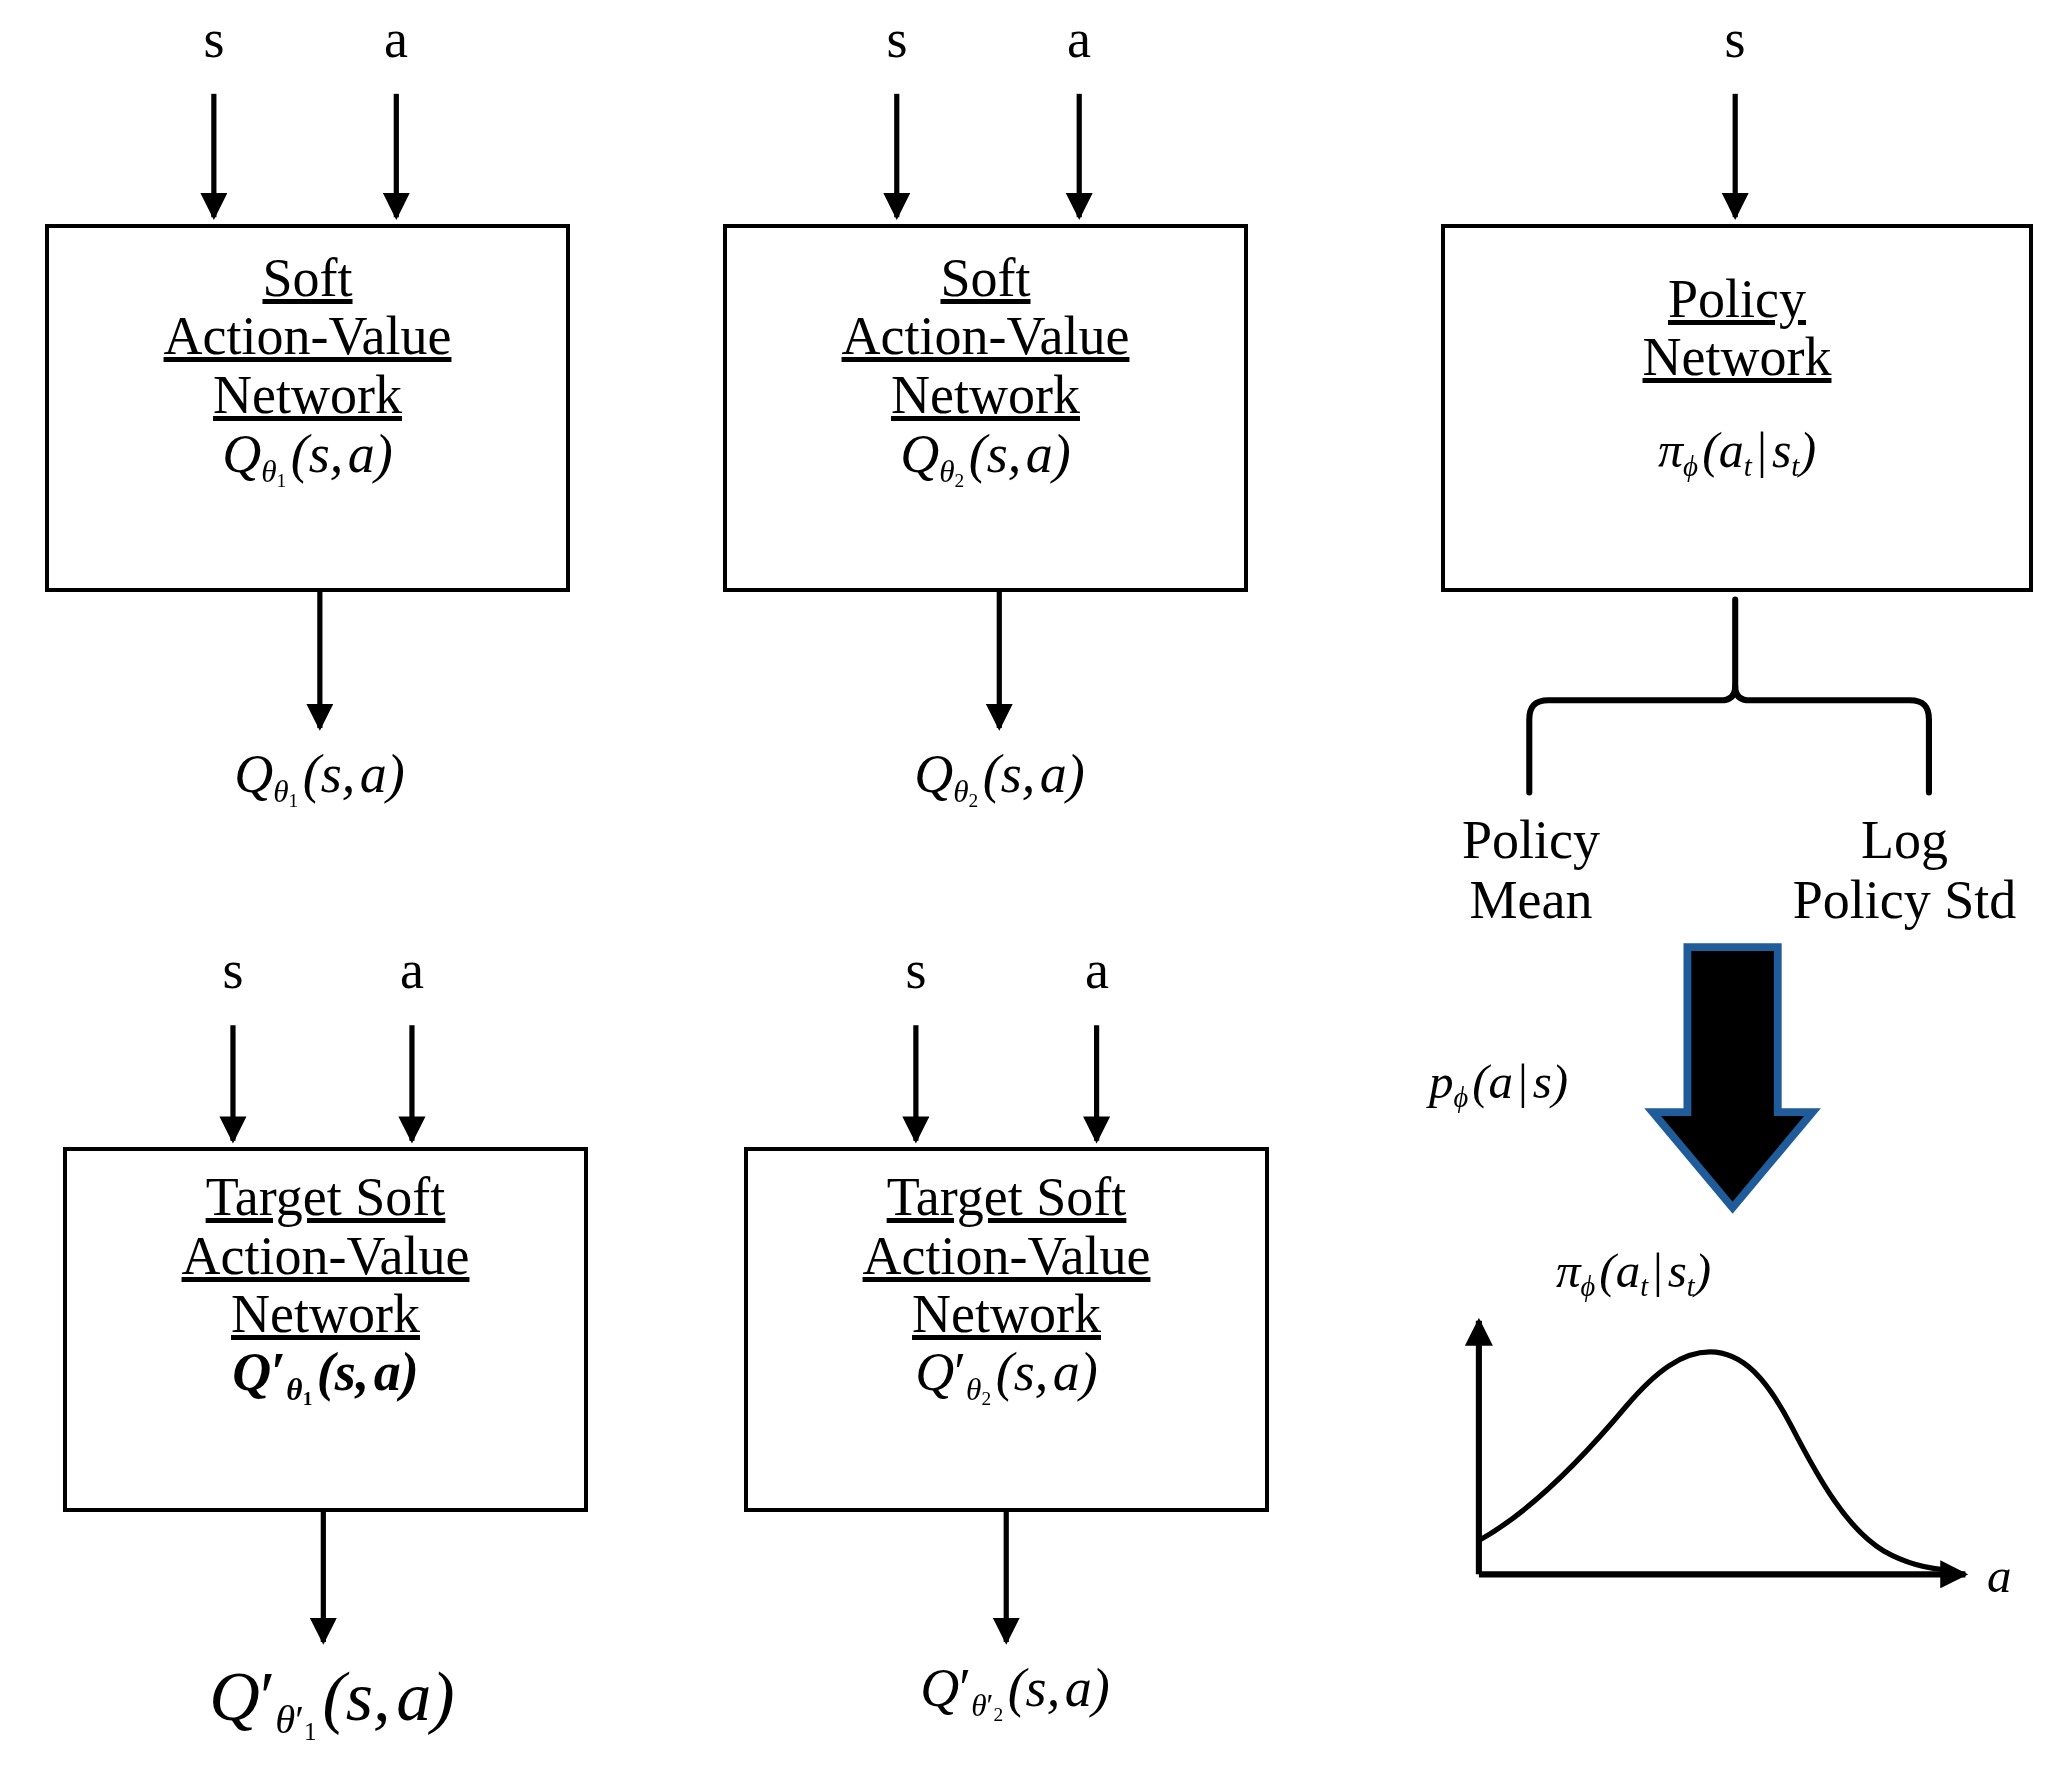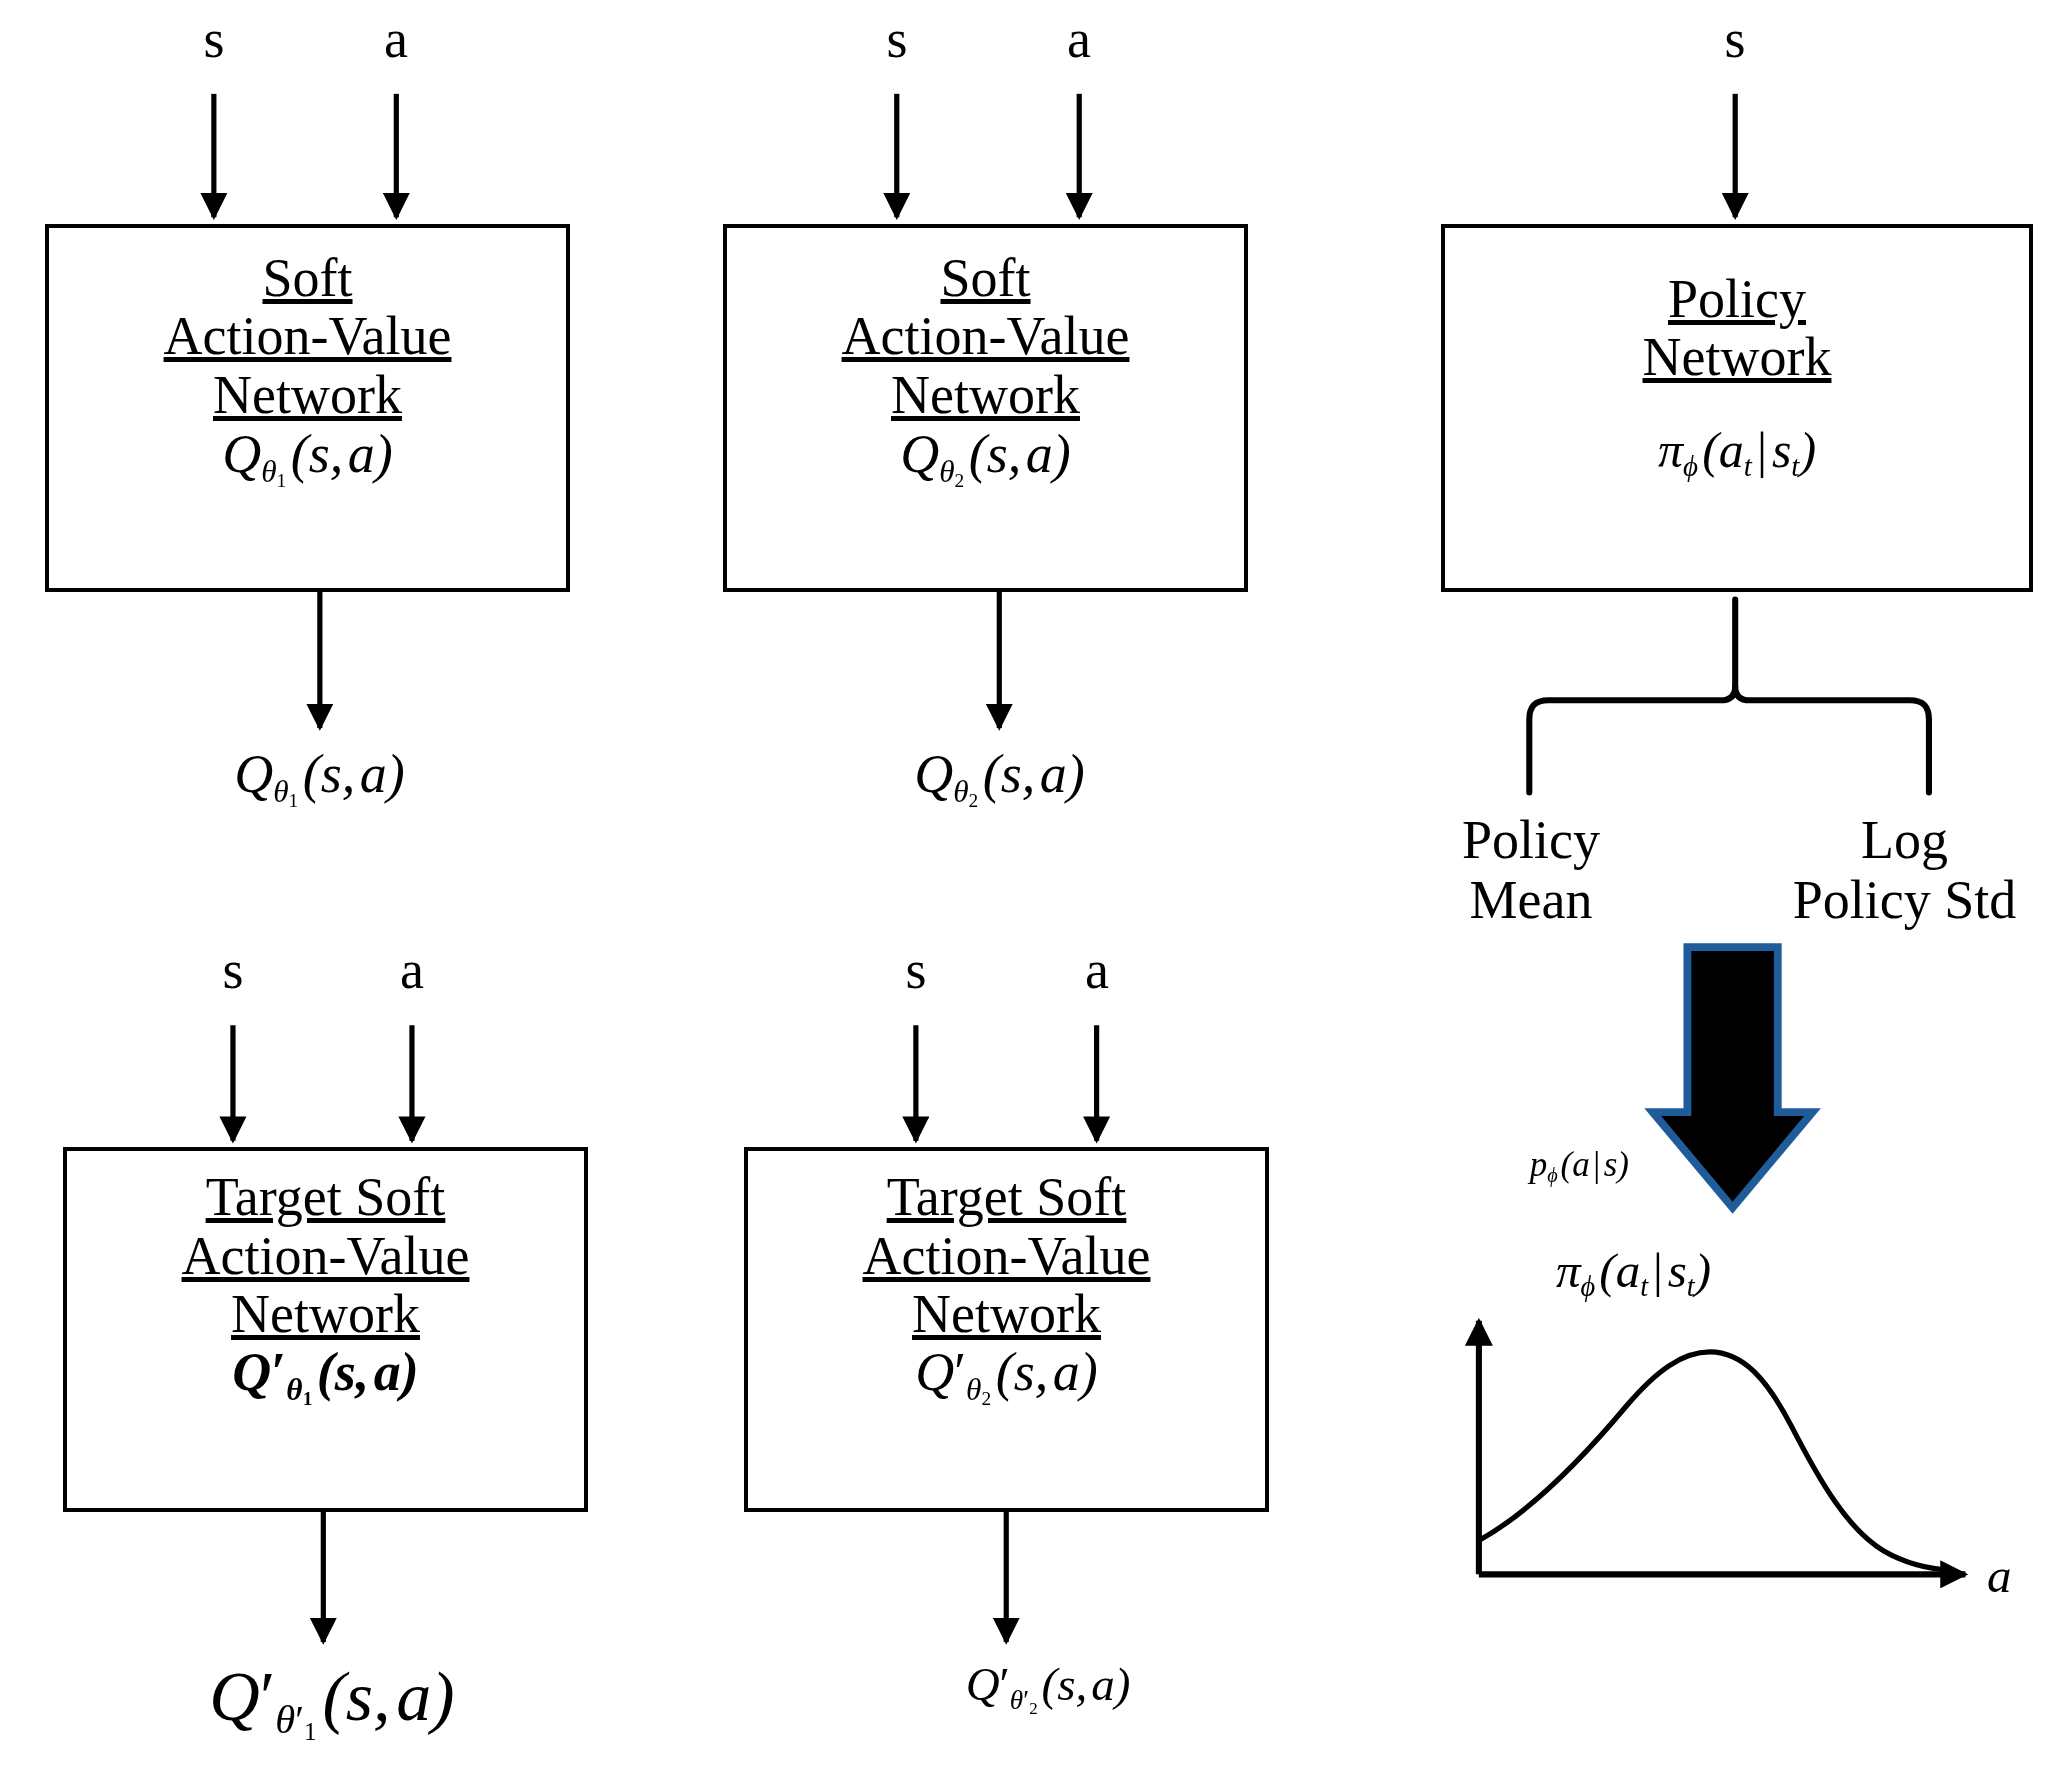--- a/index.html
+++ b/index.html
@@ -248,22 +248,22 @@
   <div class="lbl lbl-var" style="left:890px; top:940px; width:52px;">s</div>
   <div class="lbl lbl-var" style="left:1071px; top:940px; width:52px;">a</div>
 
   <div class="net-box" style="left:744px; top:1147px; width:525px; height:365px; padding-top:17.4px;">
     <div class="net-line">Target Soft</div>
     <div class="net-line">Action-Value</div>
     <div class="net-line">Network</div>
     <div class="net-formula math" style="margin-top:1.7px;">Q<span class="prime">′</span><span class="sub">θ<span class="subsub">2</span></span> (s, a)</div>
   </div>
 
-  <div class="lbl math" style="left:874px; top:1658px; width:348px; font-size:47px;">Q<span class="prime">′</span><span class="sub">θ<span class="prime">′</span><span class="subsub">2</span></span> (s, a)</div>
-
-  <div class="lbl math" style="left:1368px; top:1145px; width:261px; font-size:35px; text-align:right;">p<span class="sub">ϕ</span> (a<span class="bar">|</span>s)</div>
+  <div class="lbl math" style="left:841px; top:1658px; width:348px; font-size:54px;">Q<span class="prime">′</span><span class="sub">θ<span class="prime">′</span><span class="subsub">2</span></span> (s, a)</div>
+
+  <div class="lbl math" style="left:1368px; top:1055px; width:261px; font-size:49px; text-align:center;">p<span class="sub">ϕ</span> (a<span class="bar">|</span>s)</div>
 
   <div class="lbl math" style="left:1556px; top:1244px; width:295px; font-size:49px; text-align:left;">π<span class="sub">ϕ</span> (a<span class="sub">t</span><span class="bar">|</span>s<span class="sub">t</span>)</div>
 
   <div class="lbl lbl-axis math" style="left:1987px; top:1549px; width:52px; text-align:left;">a</div>
 
 </div>
 
 
 </body></html>

